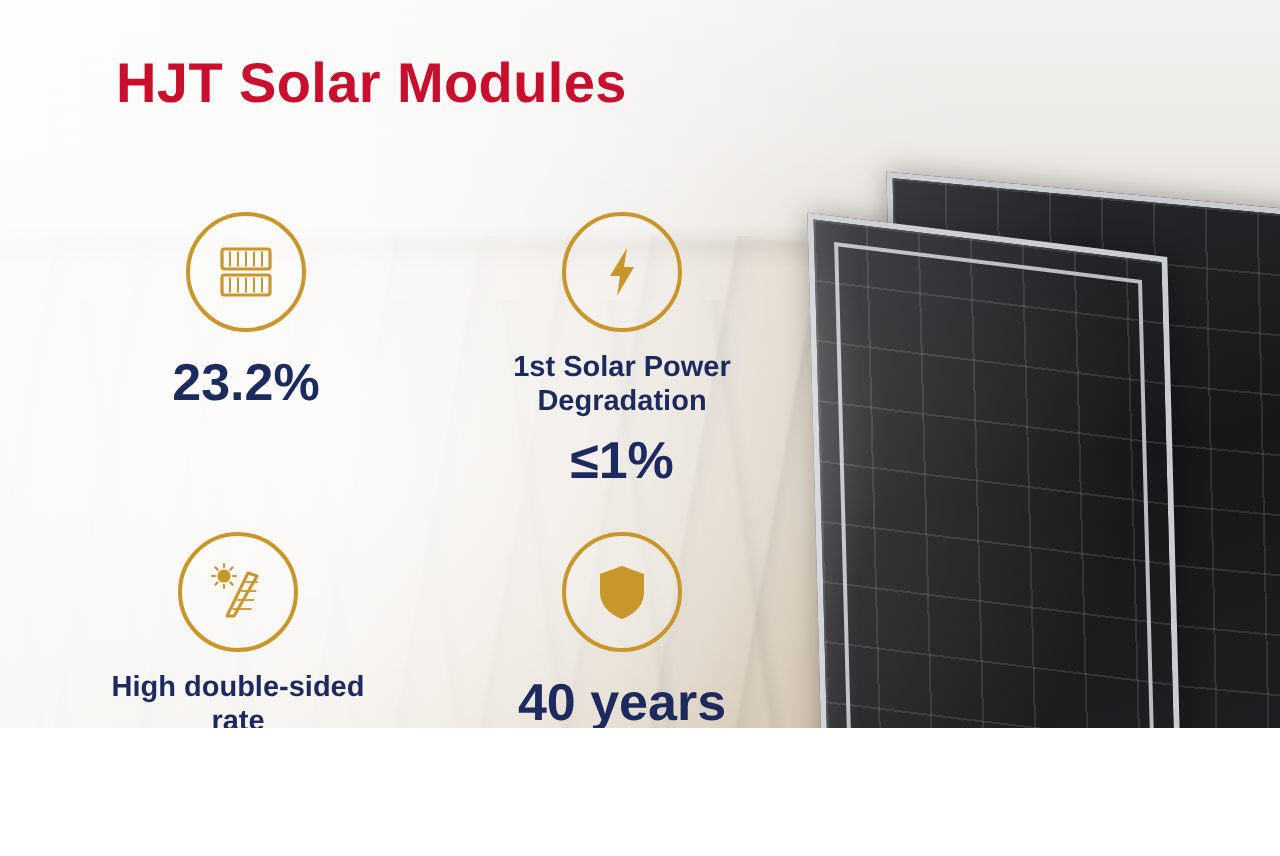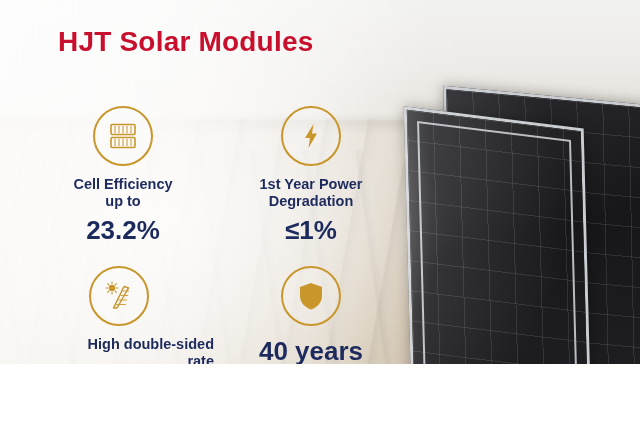--- a/index.html
+++ b/index.html
@@ -133,21 +133,21 @@
     top: 100px;
     width: 400px;
   }
   .feature {
     position: absolute;
     width: 190px;
     text-align: center;
   }
   .f0 { left: 8px;   top: 6px; }
   .f1 { left: 196px; top: 6px; }
-  .f2 { left: 4px;   top: 166px; text-align: right; }
+  .f2 { left: 4px;   top: 166px; }
   .f3 { left: 196px; top: 166px; }
 
   .icon-circle {
     width: 56px;
     height: 56px;
     margin: 0 auto 10px auto;
     border: 2px solid #c9962c;
     border-radius: 50%;
     position: relative;
     display: flex;
@@ -211,32 +211,30 @@
             <line x1="19" y1="4.8" x2="19" y2="12.2"></line>
             <line x1="23" y1="4.8" x2="23" y2="12.2"></line>
             <line x1="7" y1="17.8" x2="7" y2="25.2"></line>
             <line x1="11" y1="17.8" x2="11" y2="25.2"></line>
             <line x1="15" y1="17.8" x2="15" y2="25.2"></line>
             <line x1="19" y1="17.8" x2="19" y2="25.2"></line>
             <line x1="23" y1="17.8" x2="23" y2="25.2"></line>
           </g>
         </svg>
       </div>
-      <div class="feat-label">Cell Efficiency
-up to</div>
       <div class="feat-value">23.2%</div>
     </div>
 
     <div class="feature f1">
       <div class="icon-circle">
         <svg width="30" height="30" viewBox="0 0 30 30">
           <path d="M17.5 3 L9 17 L14 17 L12.5 27 L21 12.5 L16 12.5 Z" fill="#c9962c"></path>
         </svg>
       </div>
-      <div class="feat-label">1st Year Power
+      <div class="feat-label">1st Solar Power
 Degradation</div>
       <div class="feat-value">≤1%</div>
     </div>
 
     <div class="feature f2">
       <div class="icon-circle">
         <svg width="32" height="30" viewBox="0 0 32 30">
           <circle cx="9" cy="7" r="3.3" fill="#c9962c"></circle>
           <g stroke="#c9962c" stroke-width="1.1" stroke-linecap="round">
             <line x1="9" y1="1" x2="9" y2="2.6"></line>

